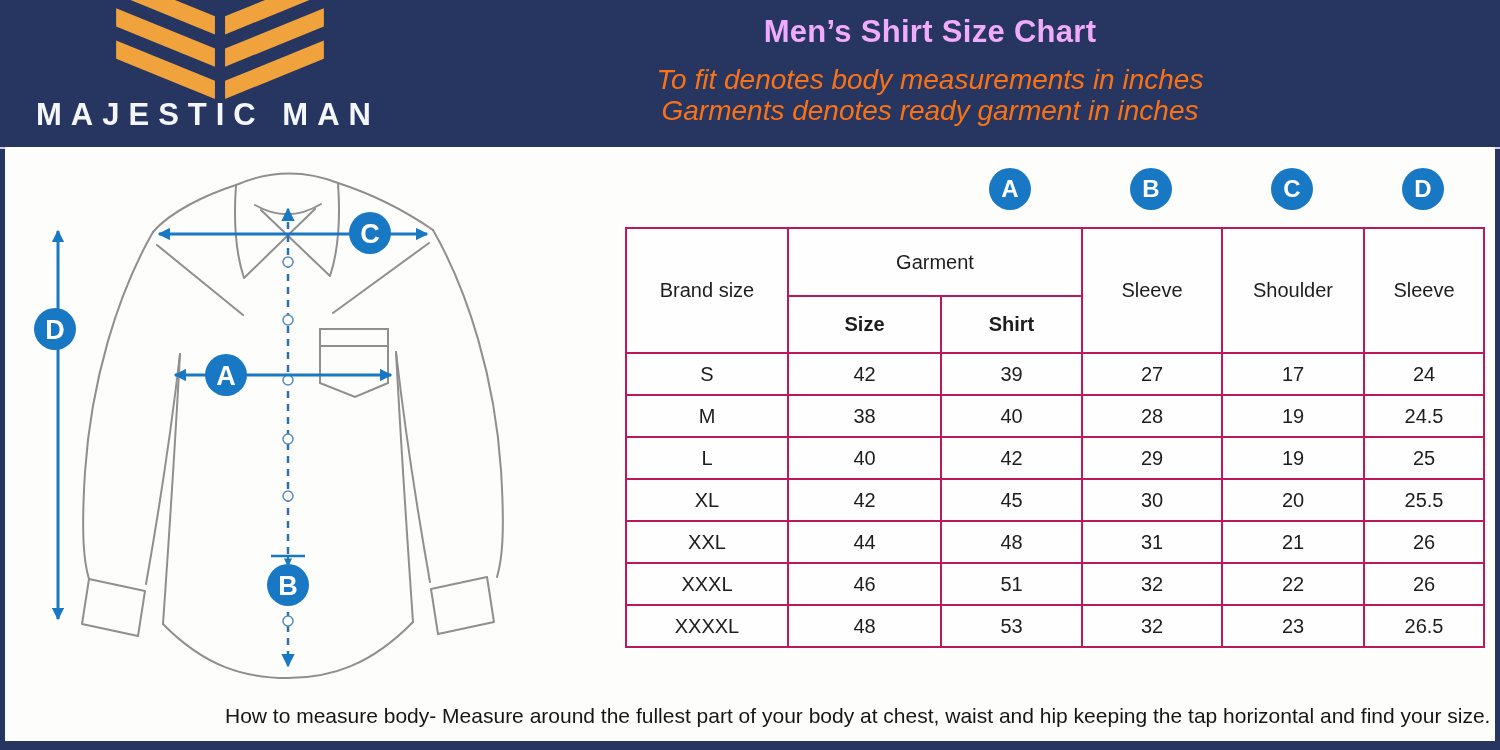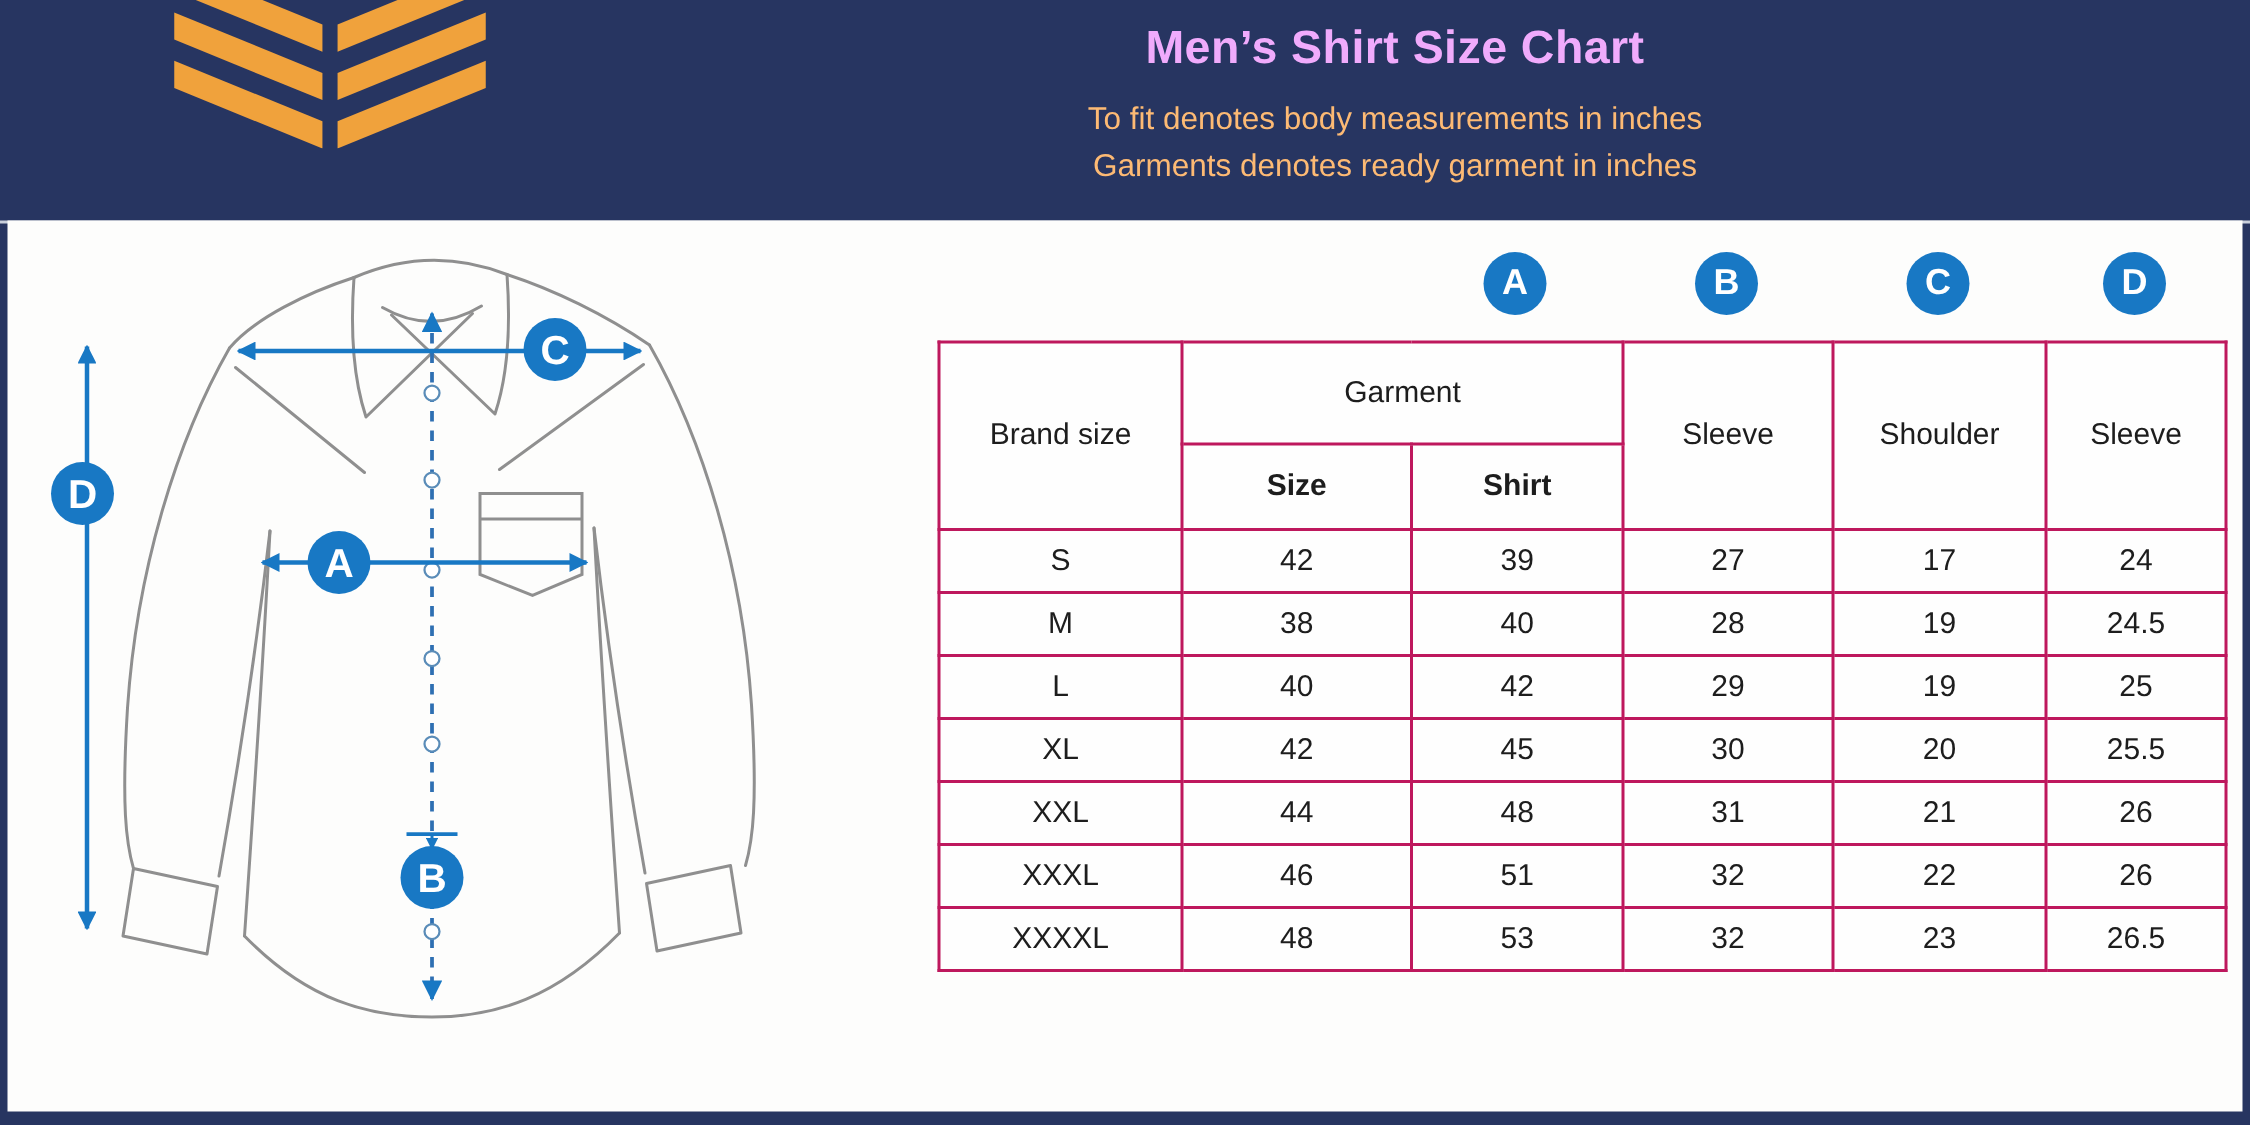--- a/index.html
+++ b/index.html
@@ -13,21 +13,21 @@
     position:absolute;left:0;top:0;width:1500px;height:147px;
     background:#273561;overflow:hidden;border-bottom:2px solid #c9cfdc;
   }
   .logo{position:absolute;left:114px;top:-24px;width:212px;height:123px;}
   .brand{
     position:absolute;left:36px;top:97px;width:430px;
     color:#f4f6fa;font-size:31px;font-weight:bold;letter-spacing:9px;white-space:nowrap;
   }
   .titleblock{position:absolute;left:530px;top:14px;width:800px;text-align:center;color:#e9edf5;}
   .title{font-size:31px;font-weight:600;letter-spacing:.3px;margin:0 0 14px 0;color:#f0abfc;}
-  .sub{font-size:21px;line-height:31px;color:#fdba74;}
+  .sub{font-size:28px;line-height:31px;color:#f97316;font-style:italic;}
   
   .main{
     position:absolute;left:5px;top:147px;width:1490px;height:594px;
     background:#fdfdfc;
   }
   .diagram{position:absolute;left:0;top:0;width:600px;height:570px;}
   
   .mcircle{
     position:absolute;top:21px;width:42px;height:42px;border-radius:50%;
     background:#1878c4;color:#ffffff;font-size:24px;font-weight:bold;
@@ -58,20 +58,21 @@
   <svg class="logo" viewBox="0 0 210 122" xmlns="http://www.w3.org/2000/svg">
     <g fill="#f0a23c">
       <polygon points="2,0 100,40 100,58 2,18"></polygon>
       <polygon points="208,0 110,40 110,58 208,18"></polygon>
       <polygon points="2,32 100,72 100,90 2,50"></polygon>
       <polygon points="208,32 110,72 110,90 208,50"></polygon>
       <polygon points="2,64 100,104 100,122 2,82"></polygon>
       <polygon points="208,64 110,104 110,122 208,82"></polygon>
     </g>
   </svg>
+  <div class="brand">MAJESTIC MAN</div>
   <div class="titleblock">
     <div class="title">Men’s Shirt Size Chart</div>
     <div class="sub">To fit denotes body measurements in inches</div>
     <div class="sub">Garments denotes ready garment in inches</div>
   </div>
 </div>
 
 <div class="main">
 
   <svg class="diagram" viewBox="0 0 600 570" xmlns="http://www.w3.org/2000/svg">
@@ -227,13 +228,14 @@
       <td>XXXXL</td>
       <td>48</td>
       <td>53</td>
       <td>32</td>
       <td>23</td>
       <td>26.5</td>
     </tr>
   </tbody>
     </table>
 
+  <div class="foot2">How to measure body- Measure around the fullest part of your body at chest, waist and hip keeping the tap horizontal and find your size.</div>
 </div>
 
 </body></html>

